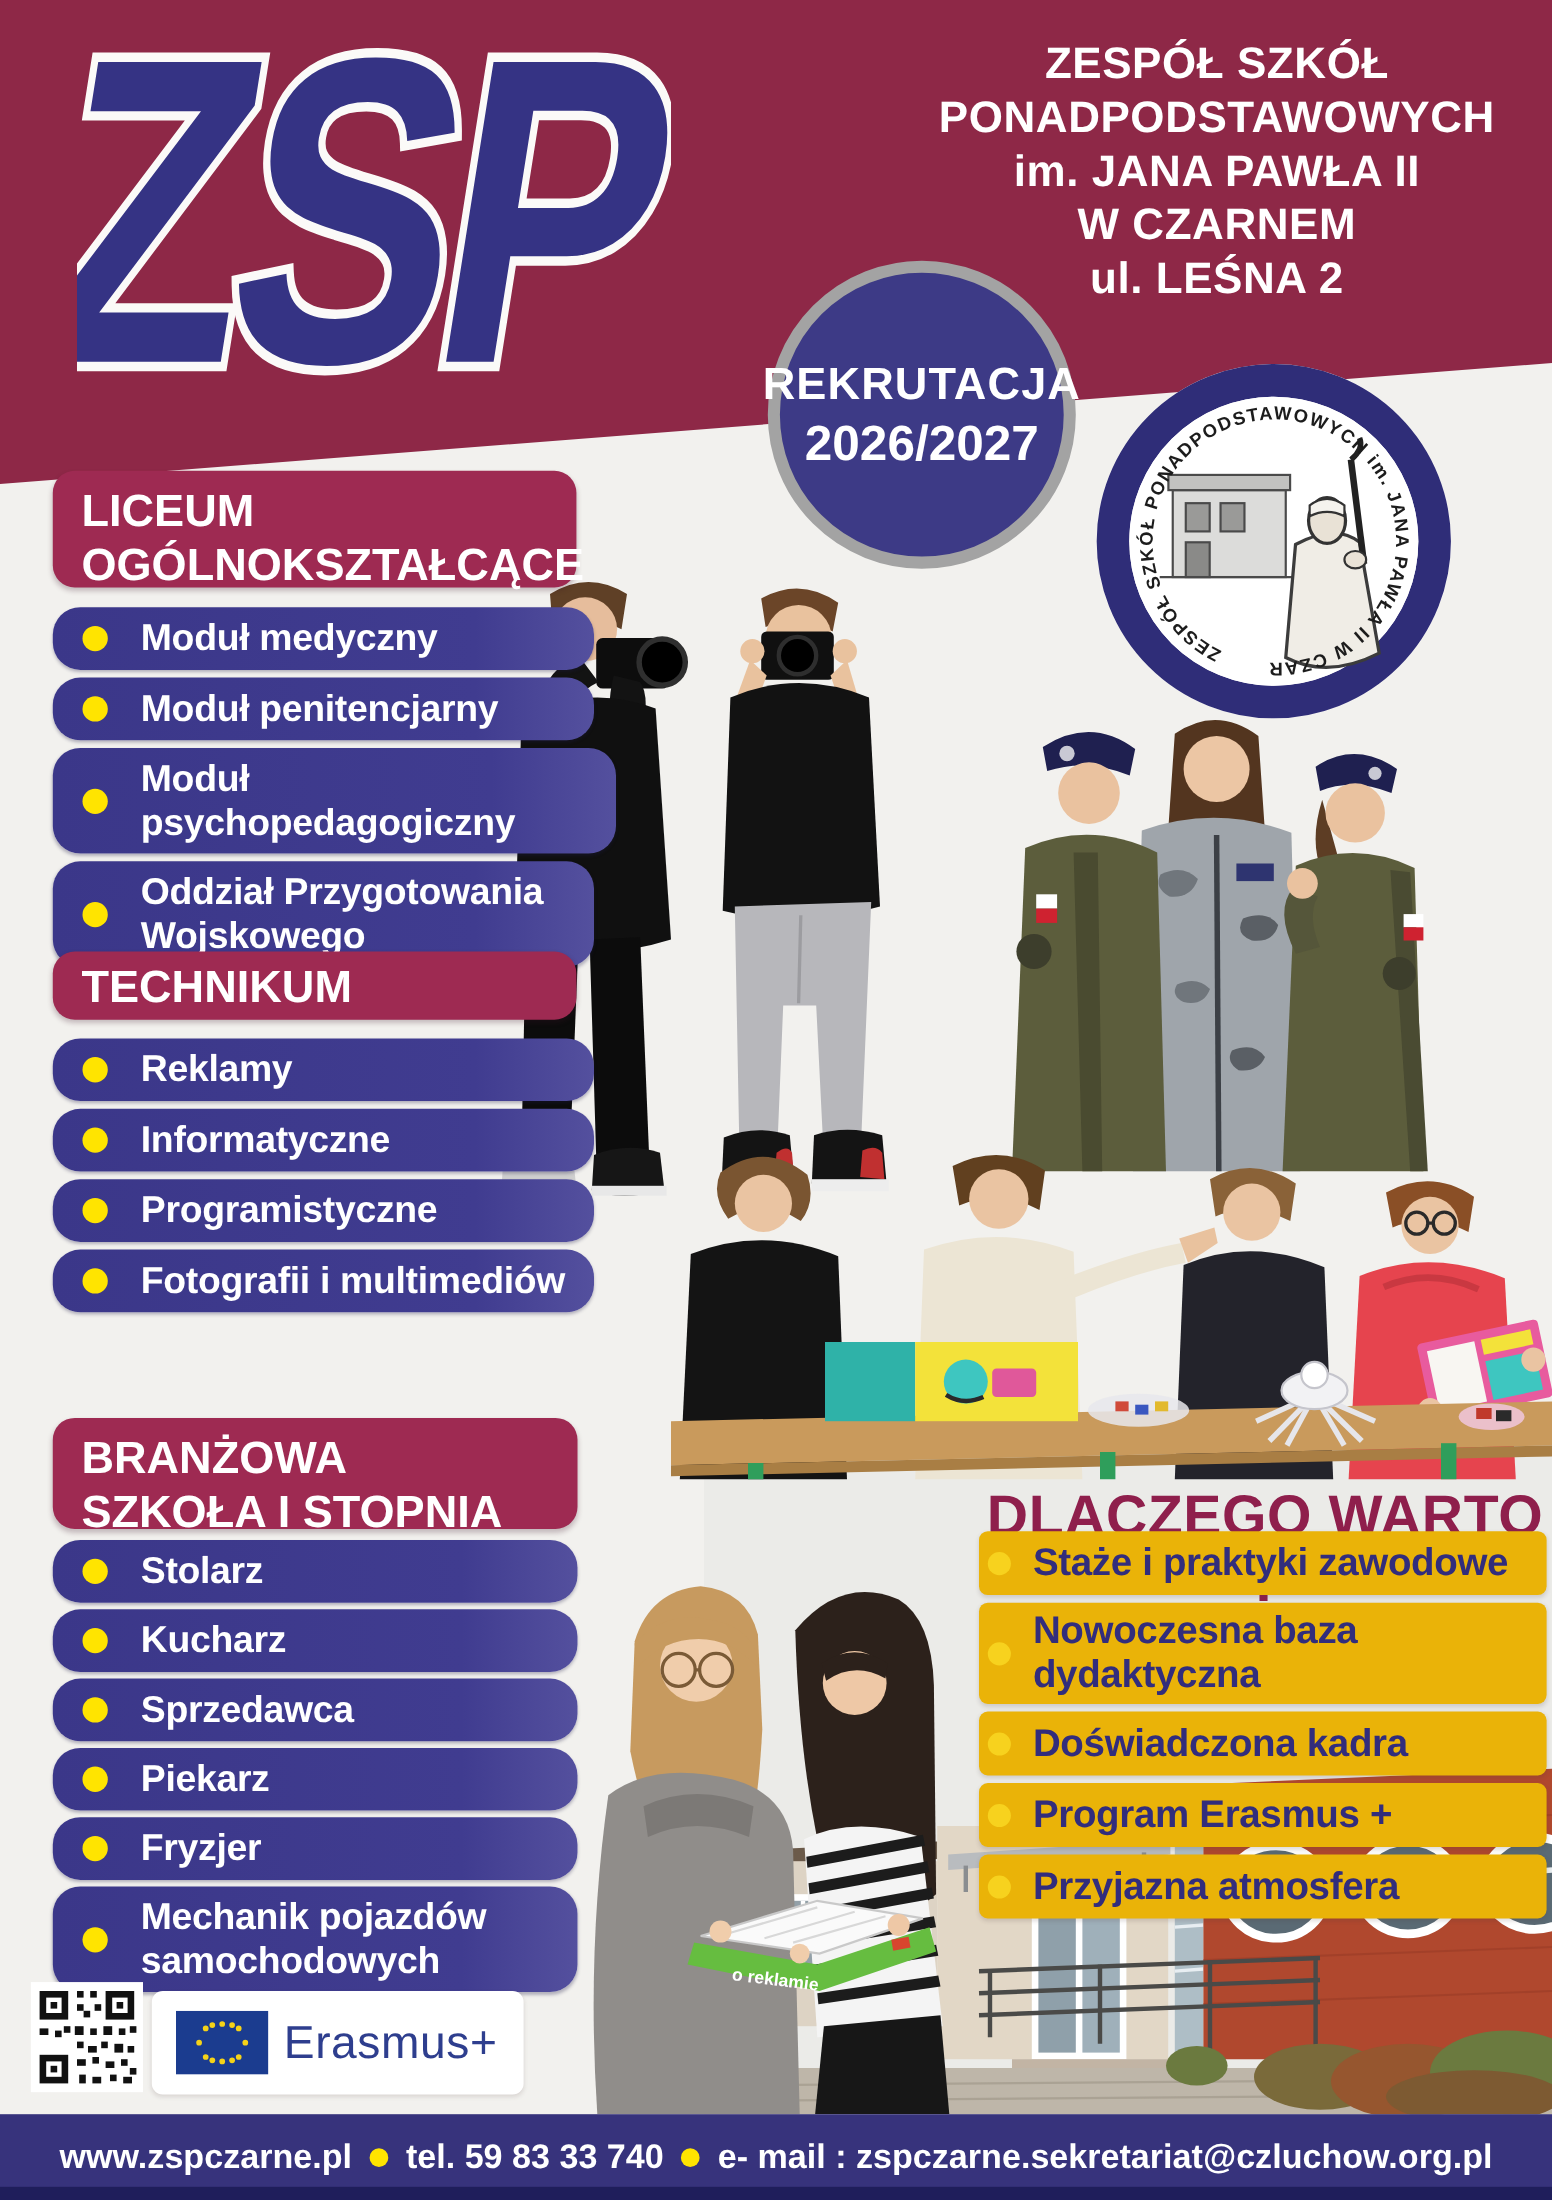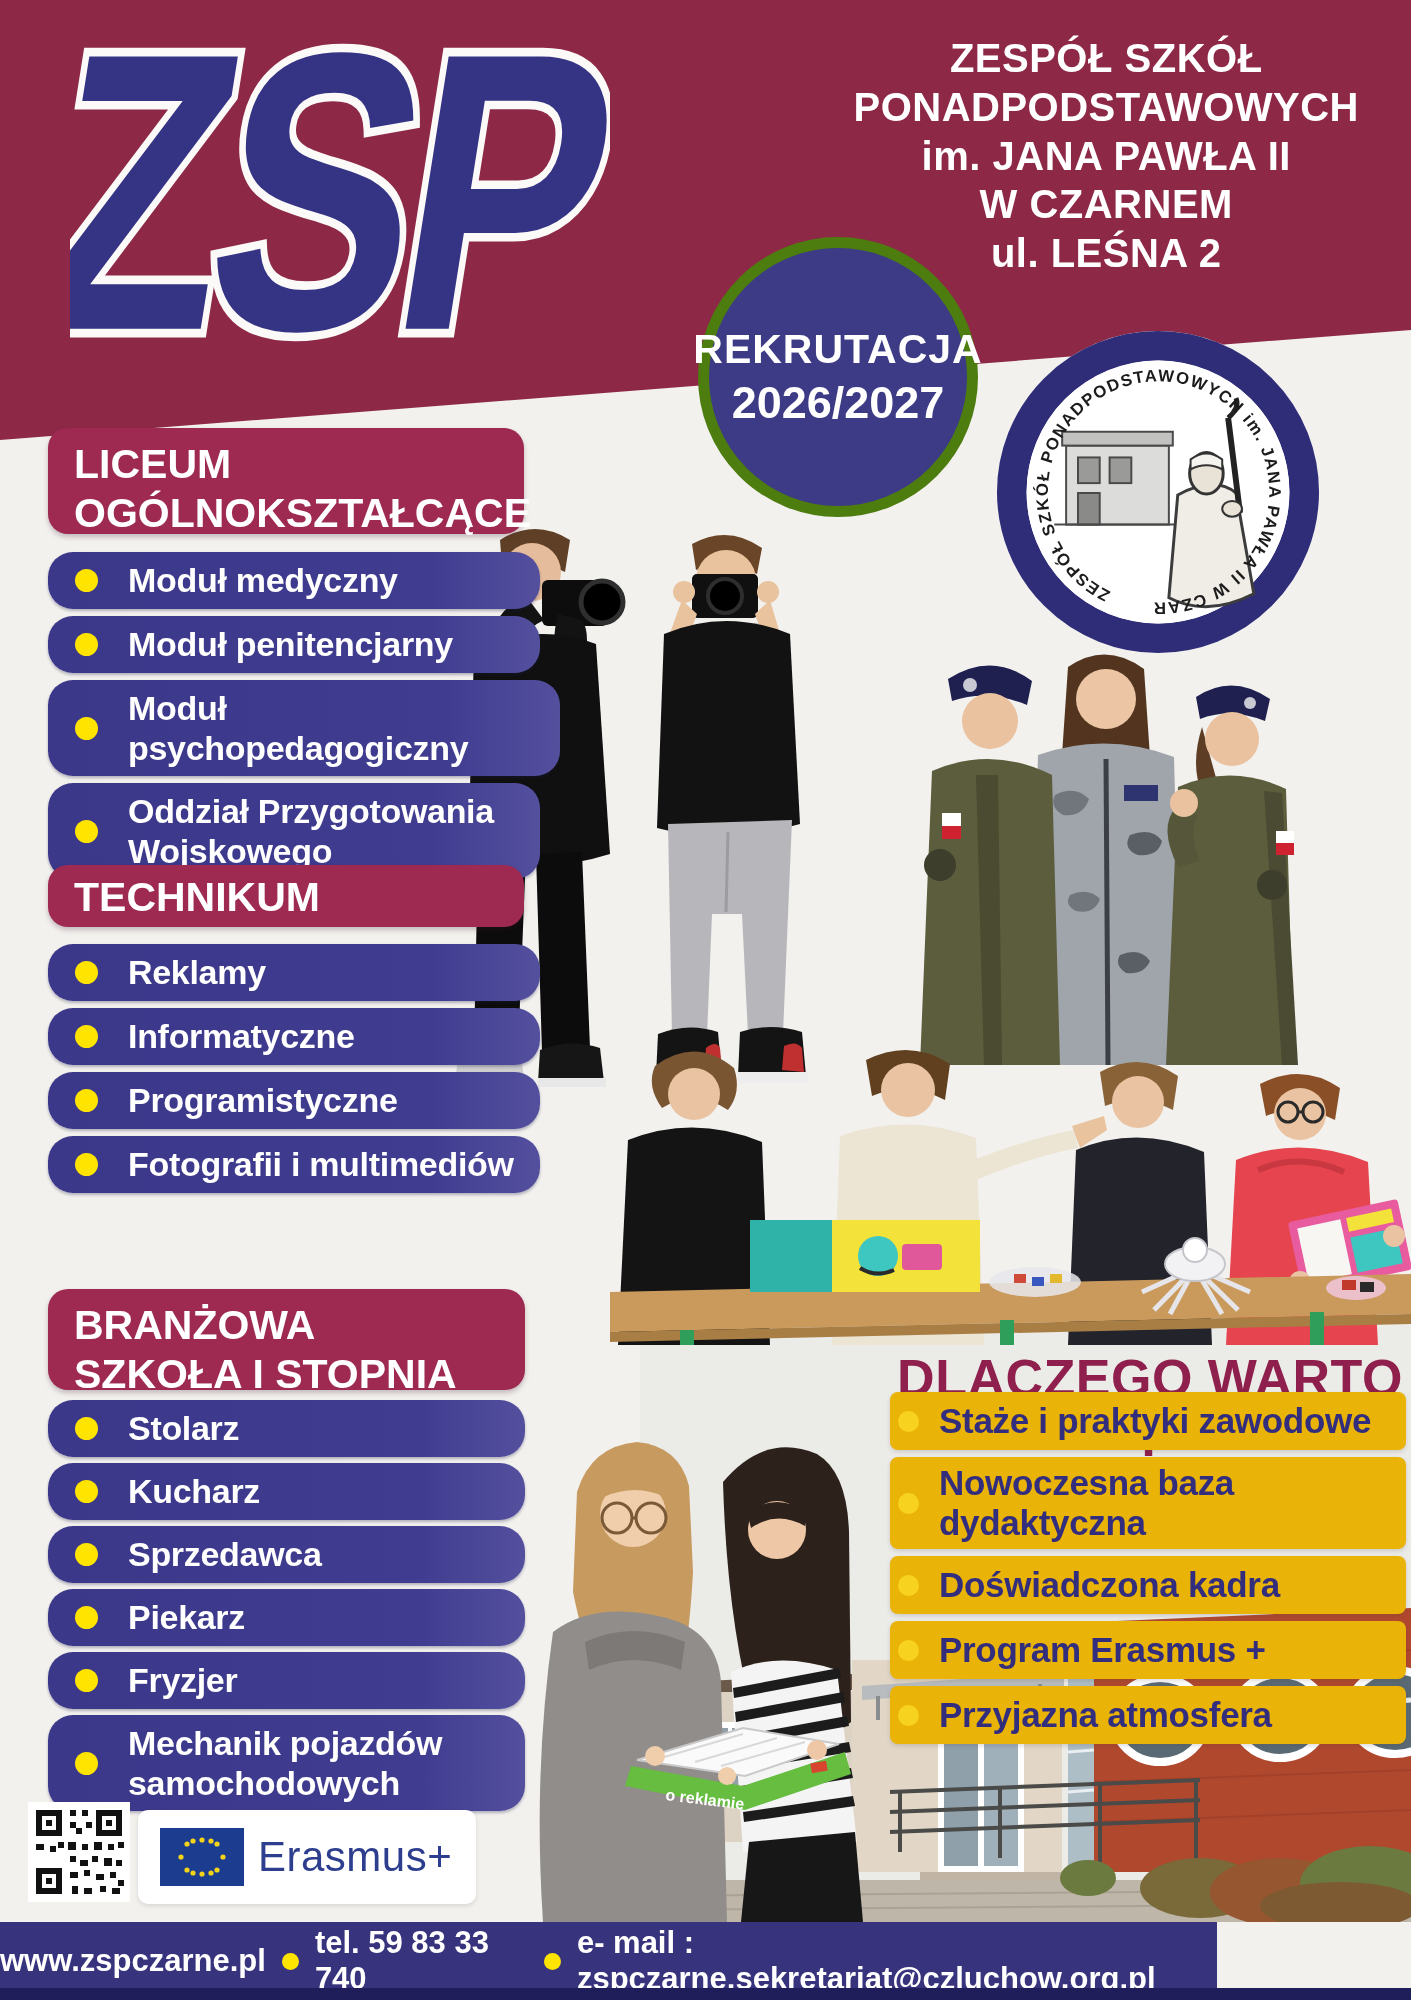--- a/index.html
+++ b/index.html
@@ -15,21 +15,21 @@
     clip-path:polygon(0 0,1411px 0,1411px 330px,0 440px);
   }
   .school-name{
     position:absolute;top:34px;right:52px;z-index:5;text-align:center;
     color:#ffffff;font-weight:bold;font-size:40px;line-height:1.22;letter-spacing:.5px;
   }
   .zsp-logo{position:absolute;left:70px;top:12px;z-index:5;}
   
   .rek-circle{
     position:absolute;left:698px;top:237px;width:280px;height:280px;z-index:4;
-    background:#3d3a86;border:11px solid #4d7c0f;border-radius:50%;
+    background:#3d3a86;border:11px solid #a3a3a3;border-radius:50%;
     box-sizing:border-box;display:flex;flex-direction:column;align-items:center;justify-content:center;
     color:#fff;font-weight:bold;text-align:center;
   }
   .rek-circle .l1{font-size:41px;letter-spacing:1px;}
   .rek-circle .l2{font-size:45px;margin-top:4px;text-align:right;}
   
   .emblem{position:absolute;left:995px;top:329px;width:326px;height:326px;z-index:4;}
   
   .sec-header{
     position:absolute;background:#9e2a52;border-radius:20px;z-index:6;
@@ -75,21 +75,21 @@
   .why-bar .label{color:#322d7c;font-weight:bold;font-size:35px;letter-spacing:-.3px;padding:6px 6px 6px 0;}
   
   .qr-box{position:absolute;left:28px;top:1802px;width:102px;height:100px;background:#fff;z-index:6;}
   .erasmus-box{
     position:absolute;left:138px;top:1810px;width:338px;height:94px;background:#fff;
     border-radius:10px;z-index:6;display:flex;align-items:center;gap:14px;padding-left:22px;box-sizing:border-box;
     box-shadow:0 2px 4px rgba(80,60,60,.15);
   }
   .erasmus-label{color:#2e3e8e;font-size:42px;letter-spacing:.5px;}
   .footer{
-    position:absolute;left:0;top:1922px;width:1217px;height:78px;background:#37337c;z-index:7;
+    position:absolute;left:0;top:1922px;width:1411px;height:78px;background:#37337c;z-index:7;
     display:flex;align-items:center;justify-content:center;gap:16px;
     color:#fff;font-weight:bold;font-size:31px;
   }
   .footer .fdot{width:17px;height:17px;border-radius:50%;background:#ffe400;flex:none;}
   .footer-strip{position:absolute;left:0;top:1988px;width:1411px;height:12px;background:#1f1e5b;z-index:8;}
   
   .photo{position:absolute;}
   #photo-photographers{left:430px;top:492px;z-index:4;}
   #photo-military{left:880px;top:635px;z-index:4;}
   #photo-lego{left:610px;top:1030px;z-index:5;}

